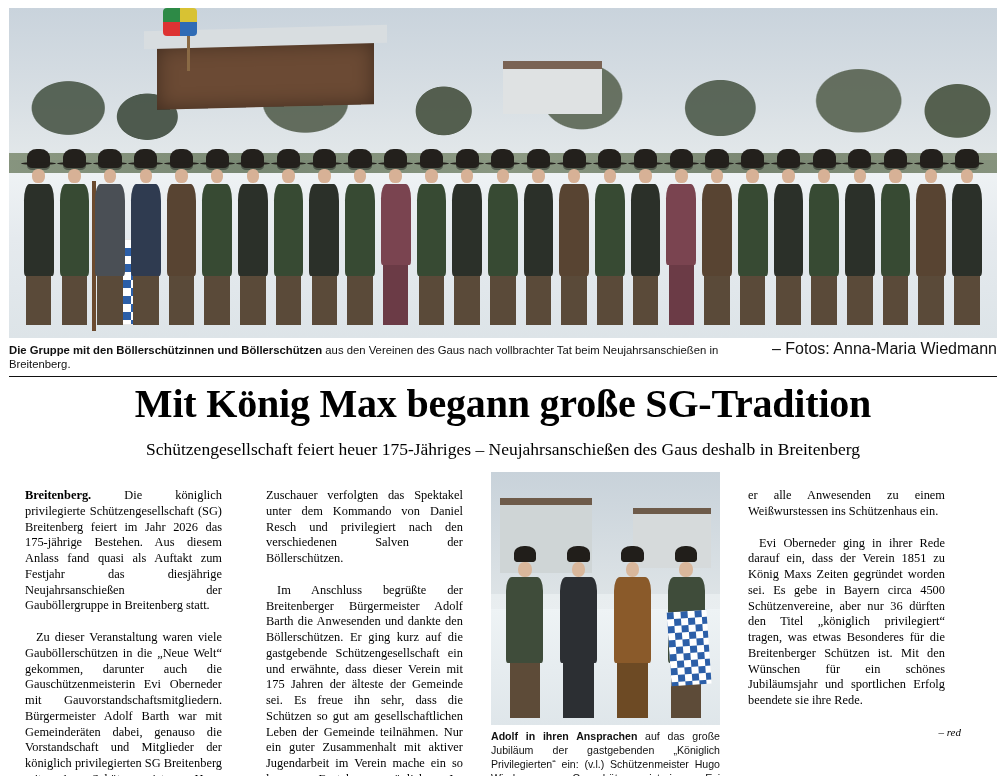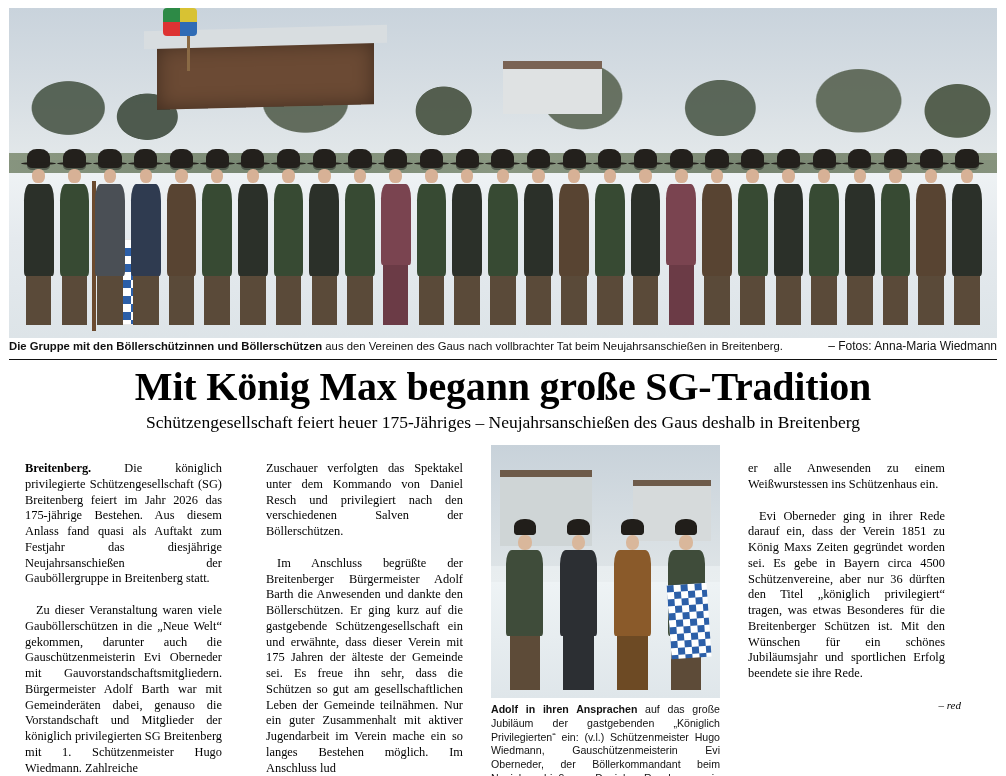--- a/index.html
+++ b/index.html
@@ -143,40 +143,40 @@
     font-family: "Liberation Sans", sans-serif;
     font-size: 11.3px;
     line-height: 1.25;
     color: #111;
     display: flex;
     justify-content: space-between;
     align-items: baseline;
     gap: 10px;
   }
   .caption-top .txt b { font-weight: 700; }
-  .caption-top .credit { white-space: nowrap; font-size: 12px; }
+  .caption-top .credit { white-space: nowrap; font-size: 16px; }
 
   .rule {
     width: 988px; margin: 5px auto 0 auto;
     border-top: 1.6px solid #111;
   }
 
   
   .headline {
     width: 988px; margin: 6px auto 0 auto;
     text-align: center;
     font-family: "Liberation Serif", serif;
     font-size: 40px;
     font-weight: 700;
     letter-spacing: -0.2px;
     color: #000;
     line-height: 1.05;
   }
   .subhead {
-    width: 988px; margin: 4px auto 0 auto;
+    width: 988px; margin: 14px auto 0 auto;
     text-align: center;
     font-family: "Liberation Serif", serif;
     font-size: 17.5px;
     color: #000;
     line-height: 1.2;
   }
 
   
   .cols {
     width: 988px;

